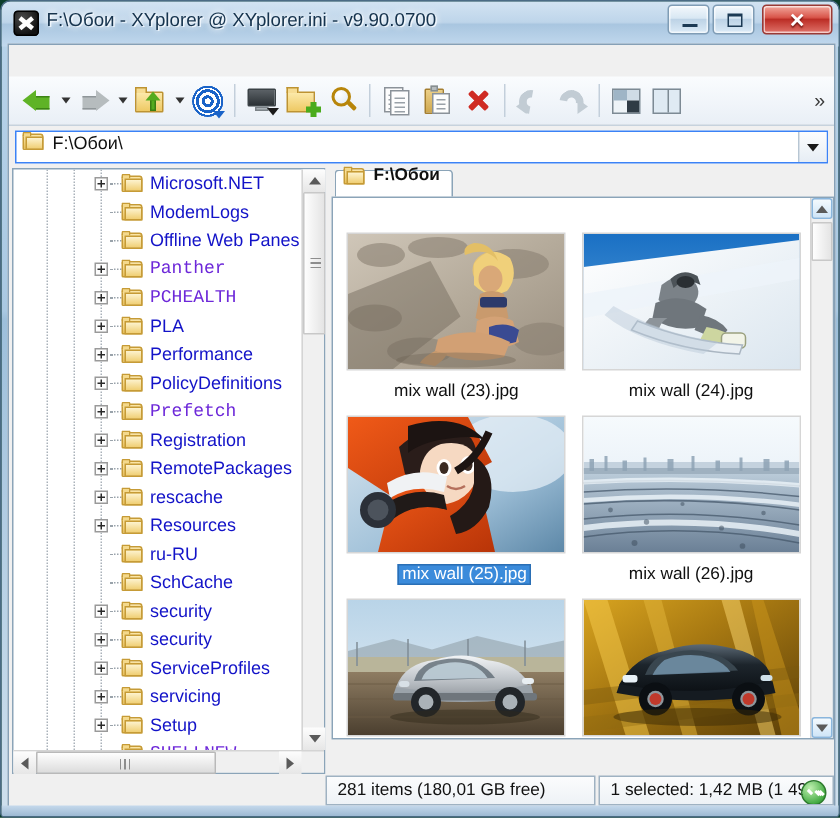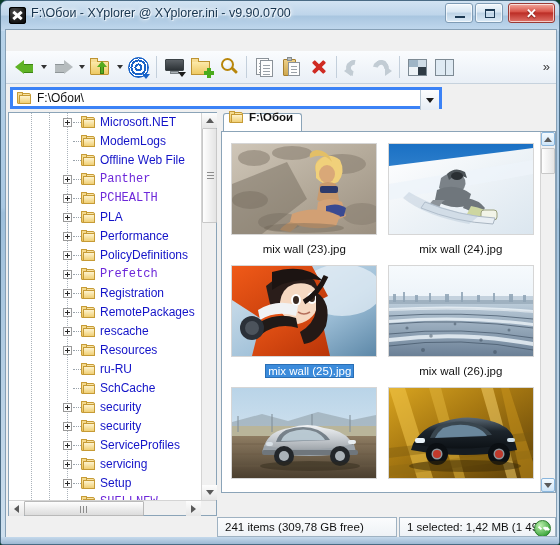--- a/index.html
+++ b/index.html
@@ -115,23 +115,23 @@
   }
   .tb-sep {
     width: 1px; height: 22px; background: #c3cfdb; margin: 0 4px;
   }
   #tb-overflow {
     position: absolute; right: 6px; top: 8px; font-size: 13px; color: #3a3a3a;
     font-family: "Liberation Sans", sans-serif;
   }
   
   #addressbar {
-    position: absolute; left: 4px; top: 57px; width: 432px; height: 22px;
-    background: #ffffff; border: 3px solid #3b82f6; box-sizing: border-box;
-    display: flex; align-items: center;
+    position: absolute; left: 4px; top: 57px; width: 542px; height: 22px;
+    background: #ffffff; border: 1px solid #3b82f6; box-sizing: border-box;
+    display: flex; 
   }
   #addr-text {
     font-size: 12px; color: #101010; margin-left: 5px; white-space: nowrap;
   }
   #addr-drop {
     position: absolute; right: 0; top: 0; width: 18px; height: 20px;
     border-left: 1px solid #b7c6d3;
     background: linear-gradient(to bottom,#fcfdfe,#e6edf4);
     display:flex;align-items:center;justify-content:center;
   }
@@ -260,21 +260,21 @@
     border-radius:3px 3px 0 0;
   }
   #tab-active .folder-ico{ margin-right:5px; }
   #tab-label { font-size:11.5px; font-weight:bold; color:#101010; }
   #filelist {
     position:absolute; left:0; top:19px; width:335px; height:362px;
     background:#ffffff; border:1px solid #8ba4b8; box-sizing:border-box;
   }
   #fl-inner {
     position:absolute; left:0; top:0; right:16px; bottom:0; overflow:hidden;
-    padding: 8px 0 0 4px; box-sizing:border-box;
+    padding: 20px 0 0 4px; box-sizing:border-box;
   }
   .thumb-row { display:flex; }
   .thumb-cell {
     width: 150px; margin: 3px 4px 6px 4px;
     display:flex; flex-direction:column; align-items:center;
   }
   .thumb-box {
     width: 146px; height: 92px;
     border: 1px solid #d6d6d6; box-sizing:border-box;
     display:flex; align-items:center; justify-content:center;
@@ -610,21 +610,21 @@
               </div>
               <div class="tree-row">
                 <div class="tr-dots"></div>
                 <div class="tree-folder">
                   <div class="folder-ico">
                     <div class="back"></div>
                     <div class="tab"></div>
                     <div class="front"></div>
                   </div>
                 </div>
-                <div class="tree-label lbl-blue">Offline Web File</div>
+                <div class="tree-label lbl-blue">Offline Web Panes</div>
               </div>
               <div class="tree-row">
                 <div class="tr-expander"></div>
                 <div class="tr-dots"></div>
                 <div class="tree-folder">
                   <div class="folder-ico">
                     <div class="back"></div>
                     <div class="tab"></div>
                     <div class="front"></div>
                   </div>
@@ -1131,21 +1131,21 @@
           <div id="fl-sb">
             <div class="sb-arrow ar-up aero" style="top:0;left:0;width:14px;height:14px"></div>
             <div class="sb-thumb-v" style="top:16px;height:26px;width:14px"></div>
             <div class="sb-arrow ar-dn aero" style="bottom:0;left:0;width:14px;height:14px"></div>
           </div>
         </div>
       </div>
     </div>
 
     <div id="statusbar">
-      <div class="status-cell" id="st-left">241 items (309,78 GB free)</div>
+      <div class="status-cell" id="st-left">281 items (180,01 GB free)</div>
       <div class="status-cell" id="st-right">
         <span>1 selected: 1,42 MB (1 493</span>
         <div id="st-ok"></div>
       </div>
     </div>
   </div>
 
   <div id="bottom-glass"></div>
 </div>
 

